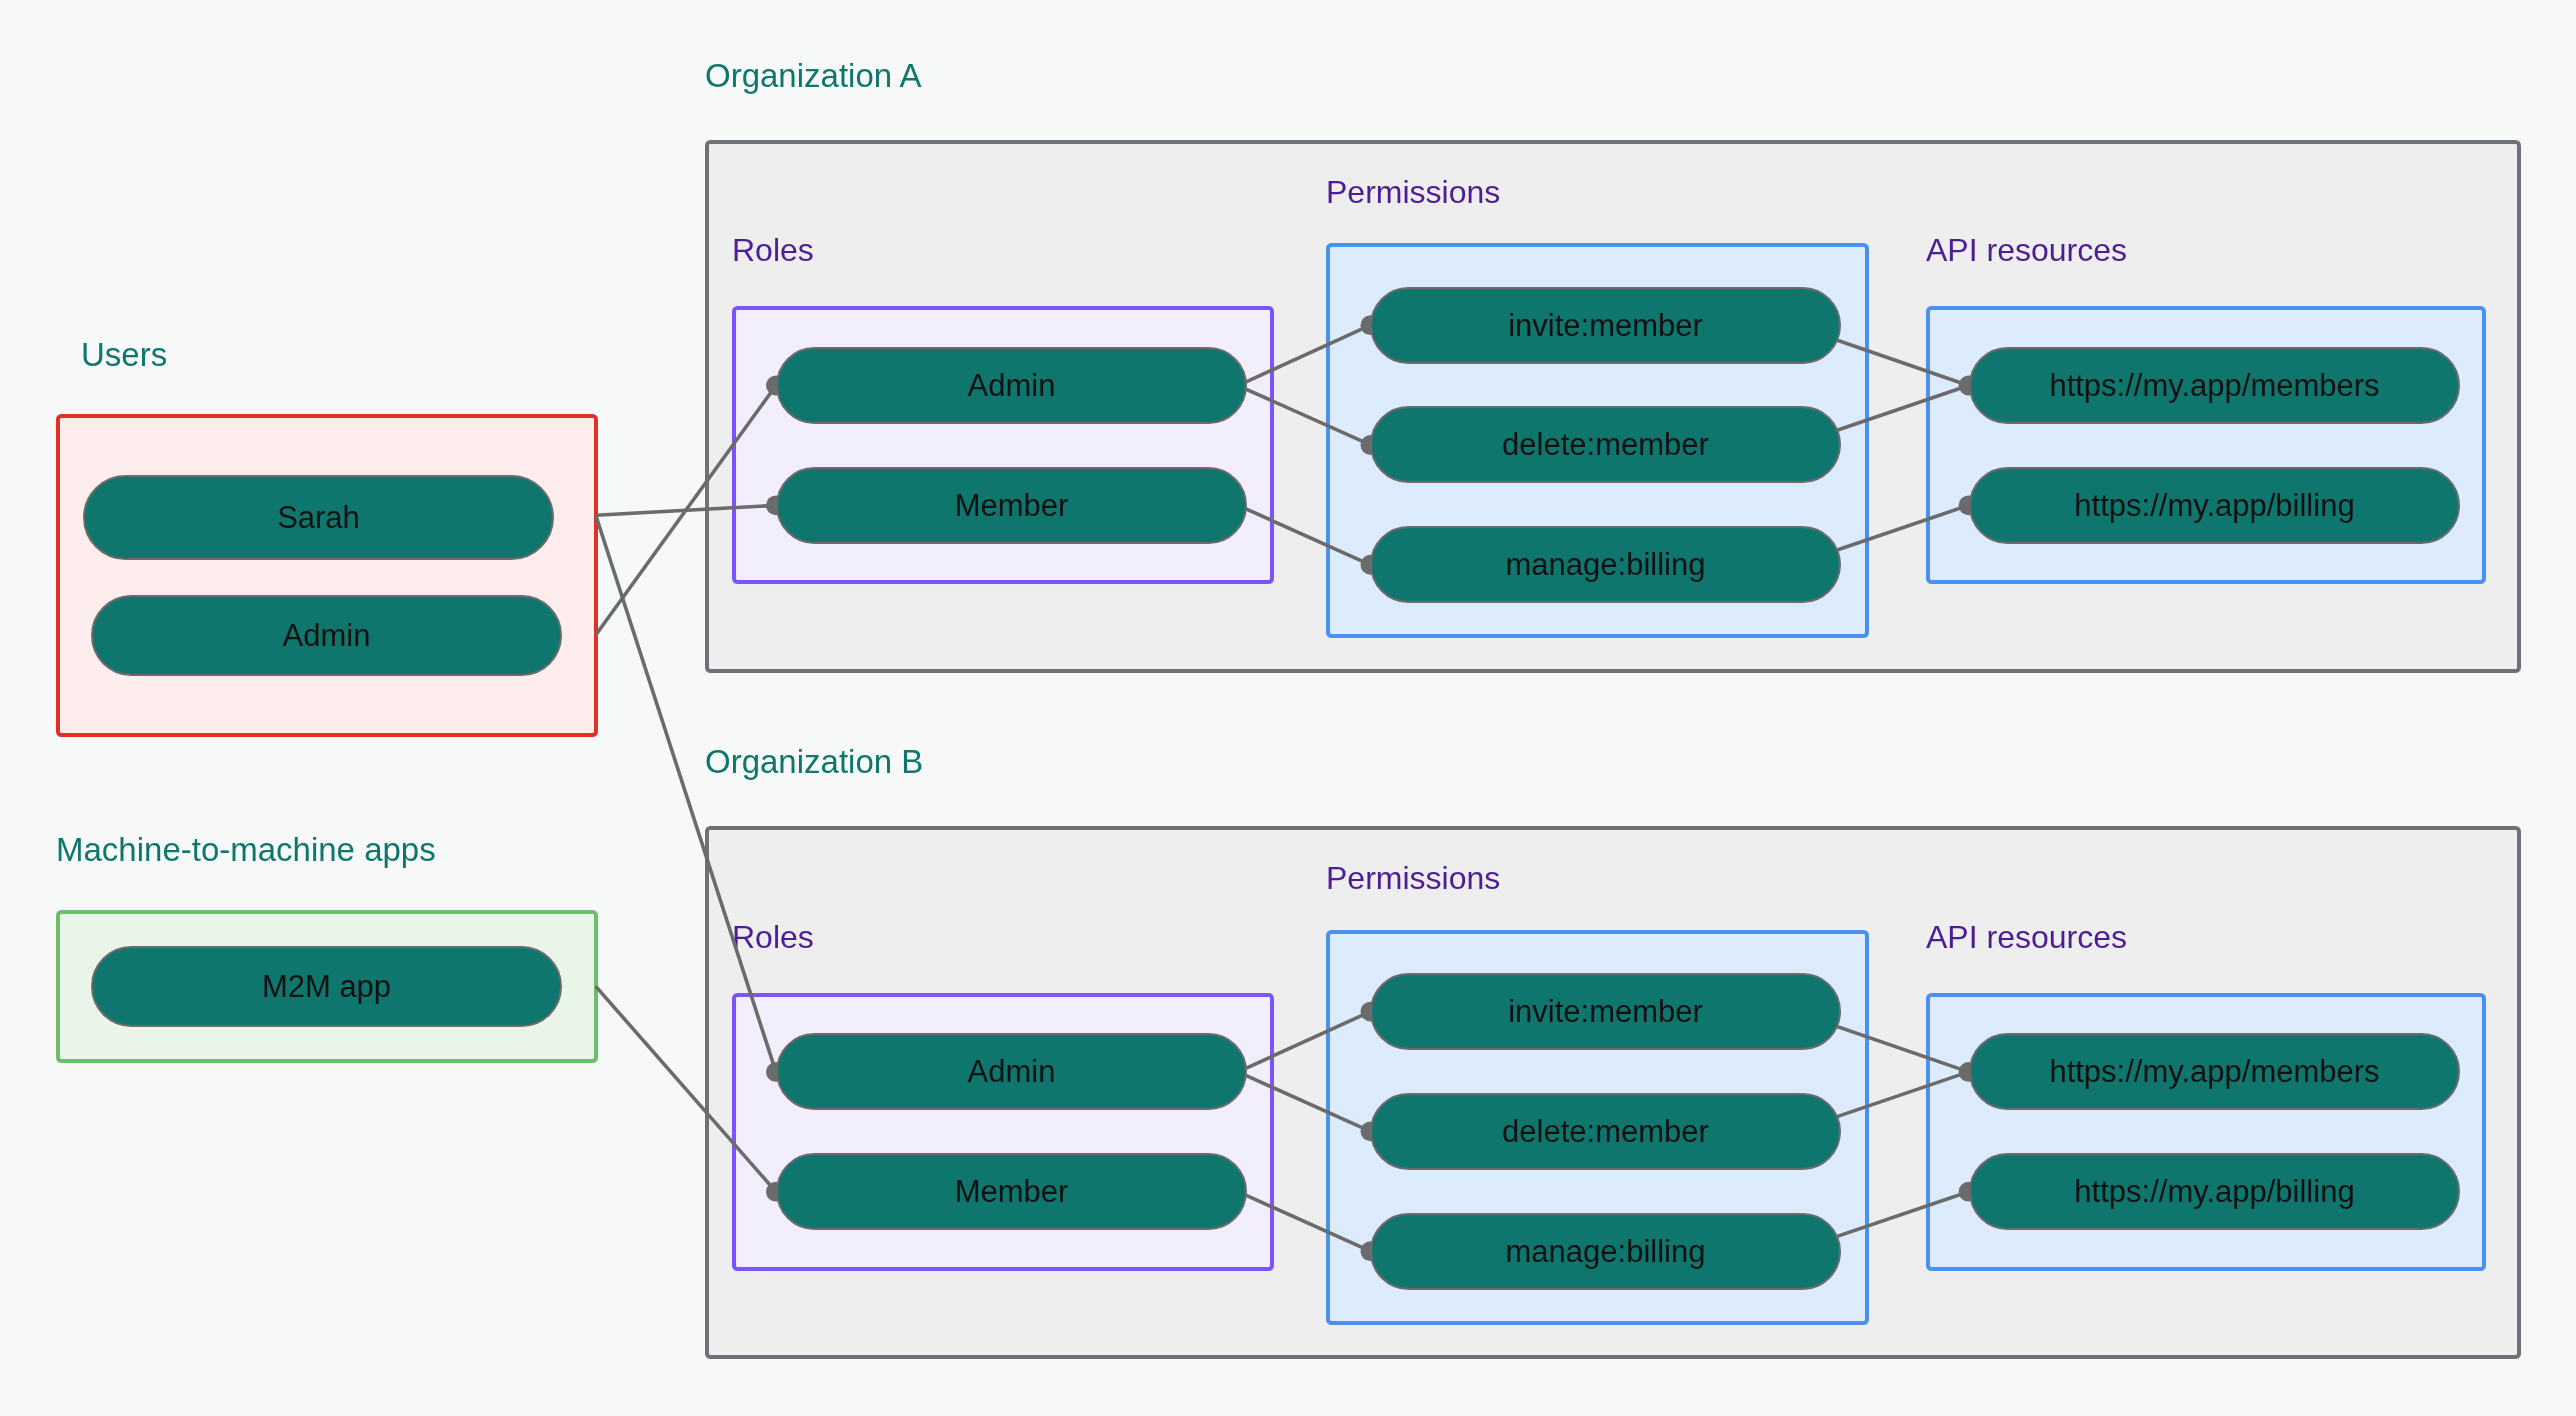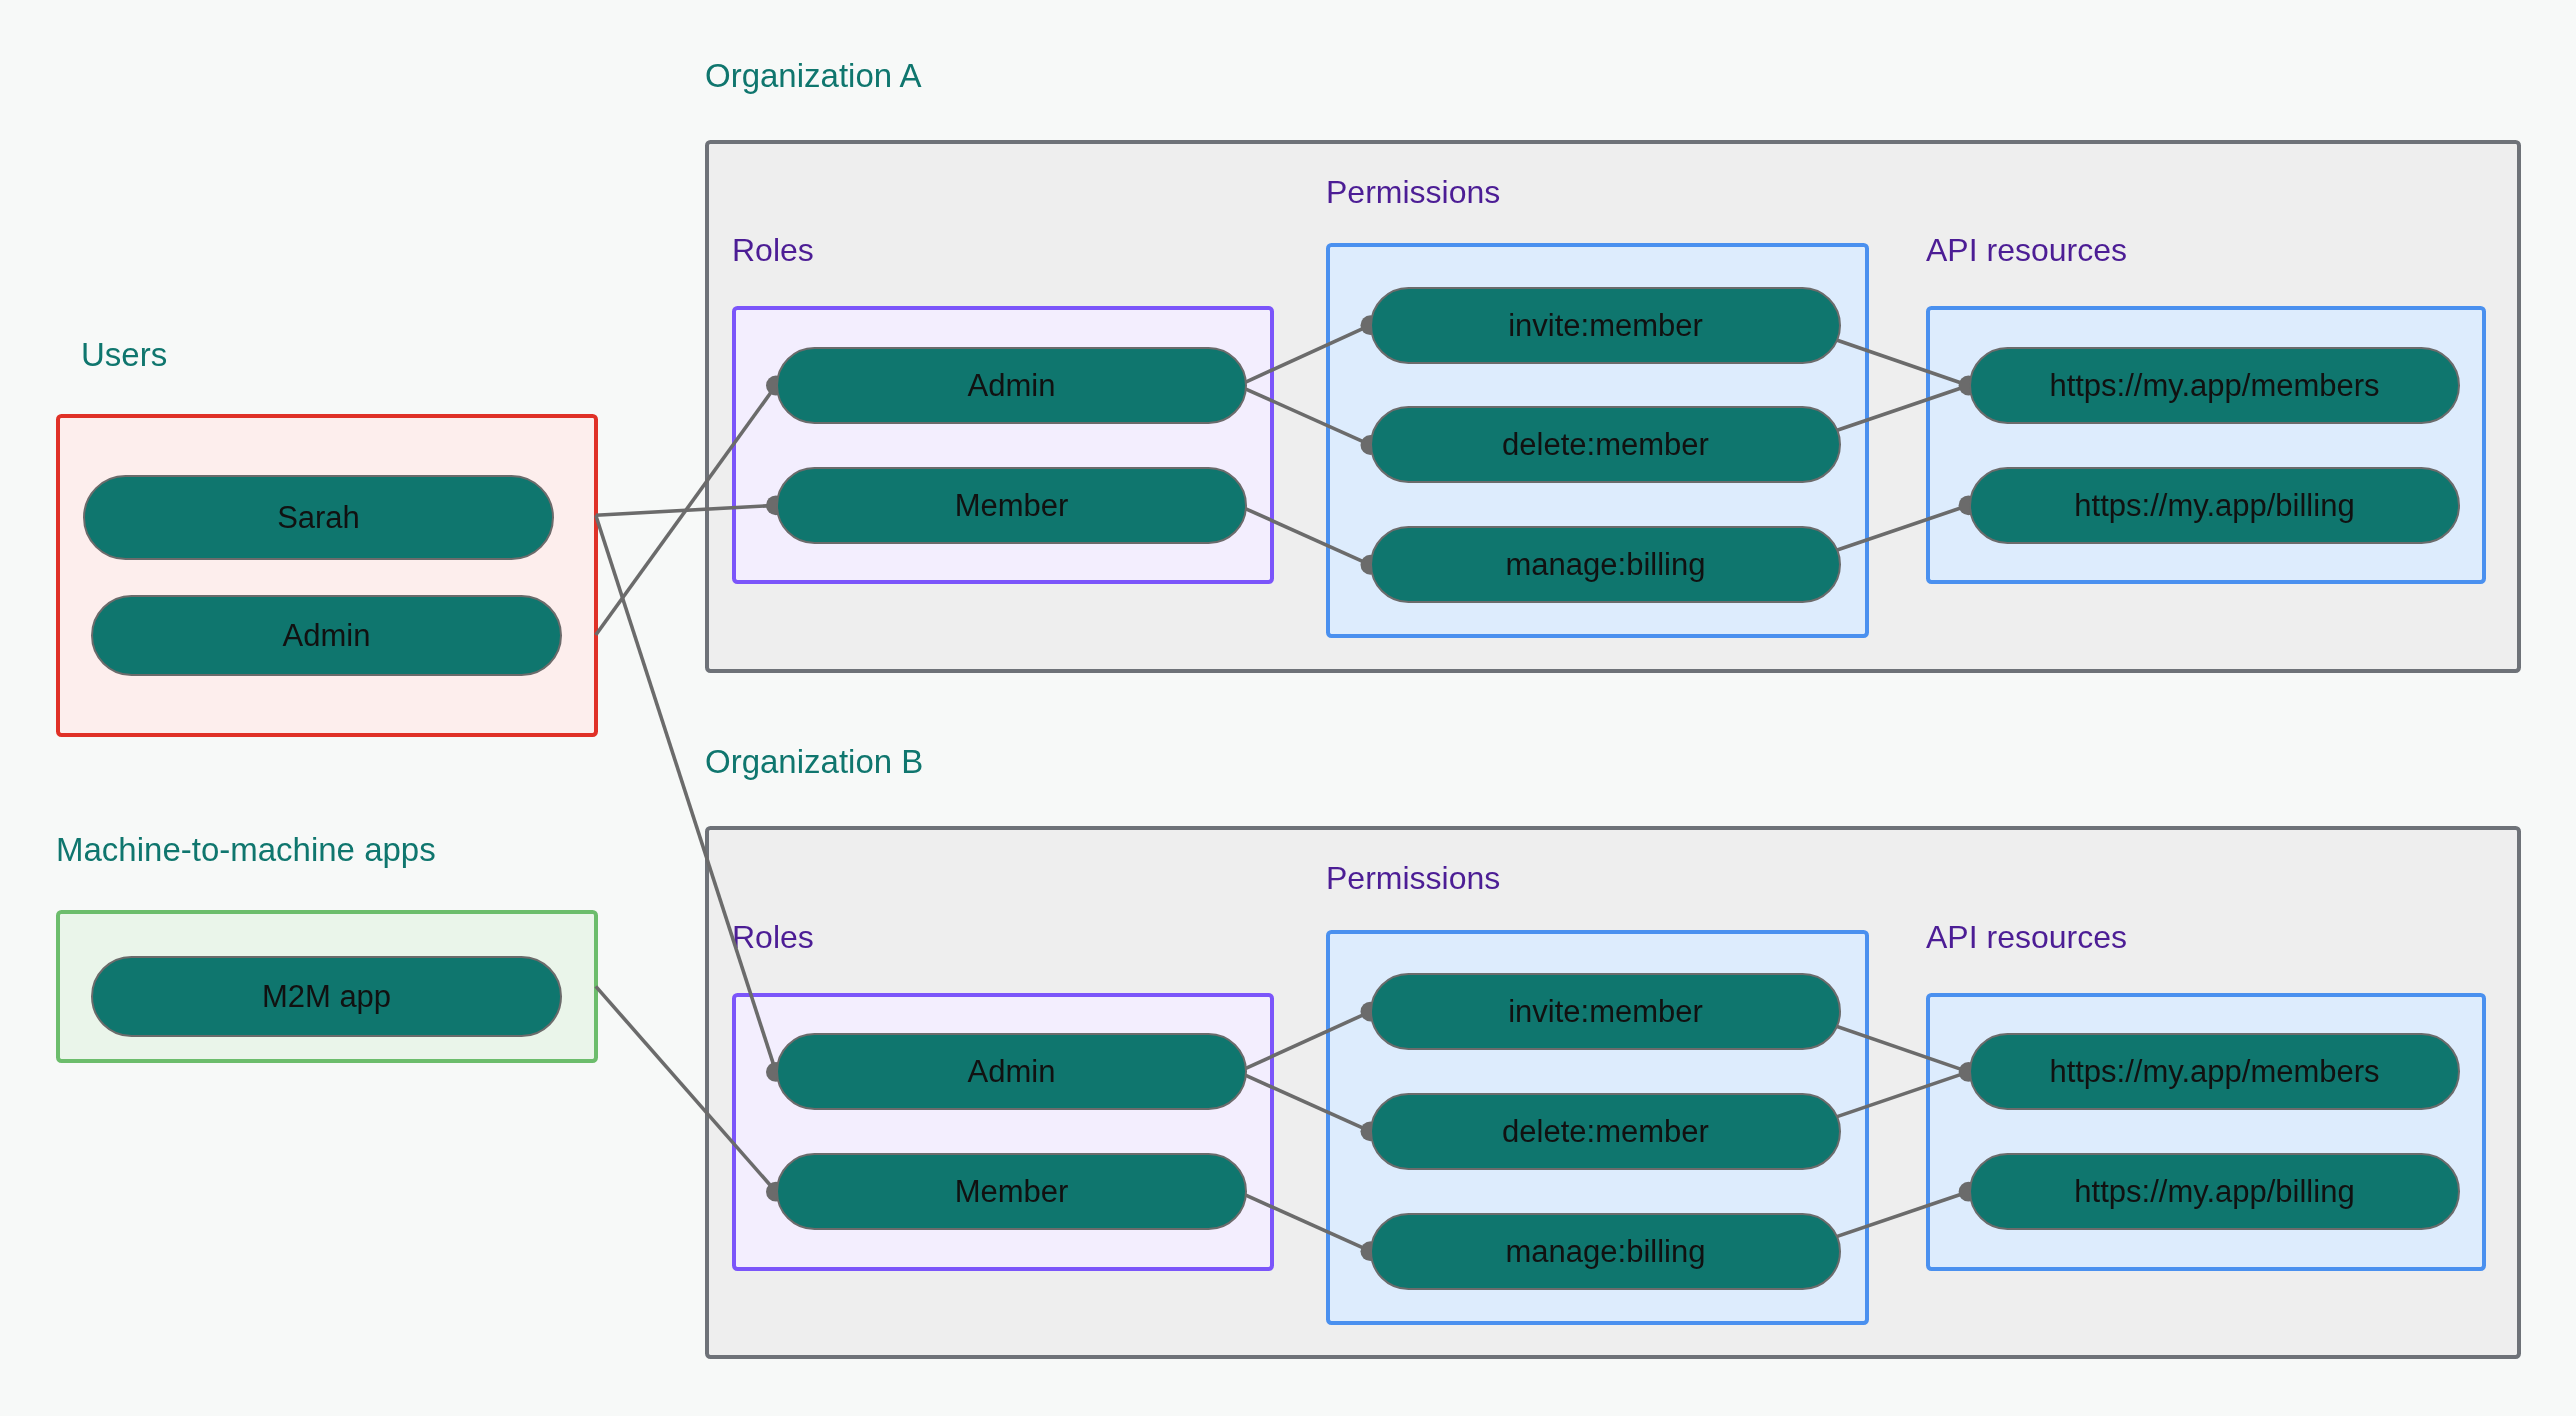--- a/index.html
+++ b/index.html
@@ -135,21 +135,21 @@
     </g>
   </svg>
 
   <div class="group-label" style="left:56px; top:338px;margin-left:25px;">Users</div>
   <div class="panel users" style="left:56px; top:414px; width:542px; height:323px;"></div>
   <div class="pill" style="left:83px; top:475px; width:471px; height:85px;">Sarah</div>
   <div class="pill" style="left:91px; top:595px; width:471px; height:81px;">Admin</div>
 
   <div class="group-label" style="left:56px; top:833px;">Machine-to-machine apps</div>
   <div class="panel m2m" style="left:56px; top:910px; width:542px; height:153px;"></div>
-  <div class="pill" style="left:91px; top:946px; width:471px; height:81px;margin-top:10px;">M2M app</div>
+  <div class="pill" style="left:91px; top:946px; width:471px; height:81px;">M2M app</div>
 
   <div class="group-label" style="left:705px; top:59px;">Organization A</div>
   <div class="panel org" style="left:705px; top:140px; width:1816px; height:533px;"></div>
 
   <div class="sub-label" style="left:732px; top:234px;">Roles</div>
   <div class="panel roles" style="left:732px; top:306px; width:542px; height:278px;"></div>
   <div class="pill" style="left:776px; top:347px; width:471px; height:77px;">Admin</div>
   <div class="pill" style="left:776px; top:467px; width:471px; height:77px;">Member</div>
 
   <div class="sub-label" style="left:1326px; top:176px;">Permissions</div>

